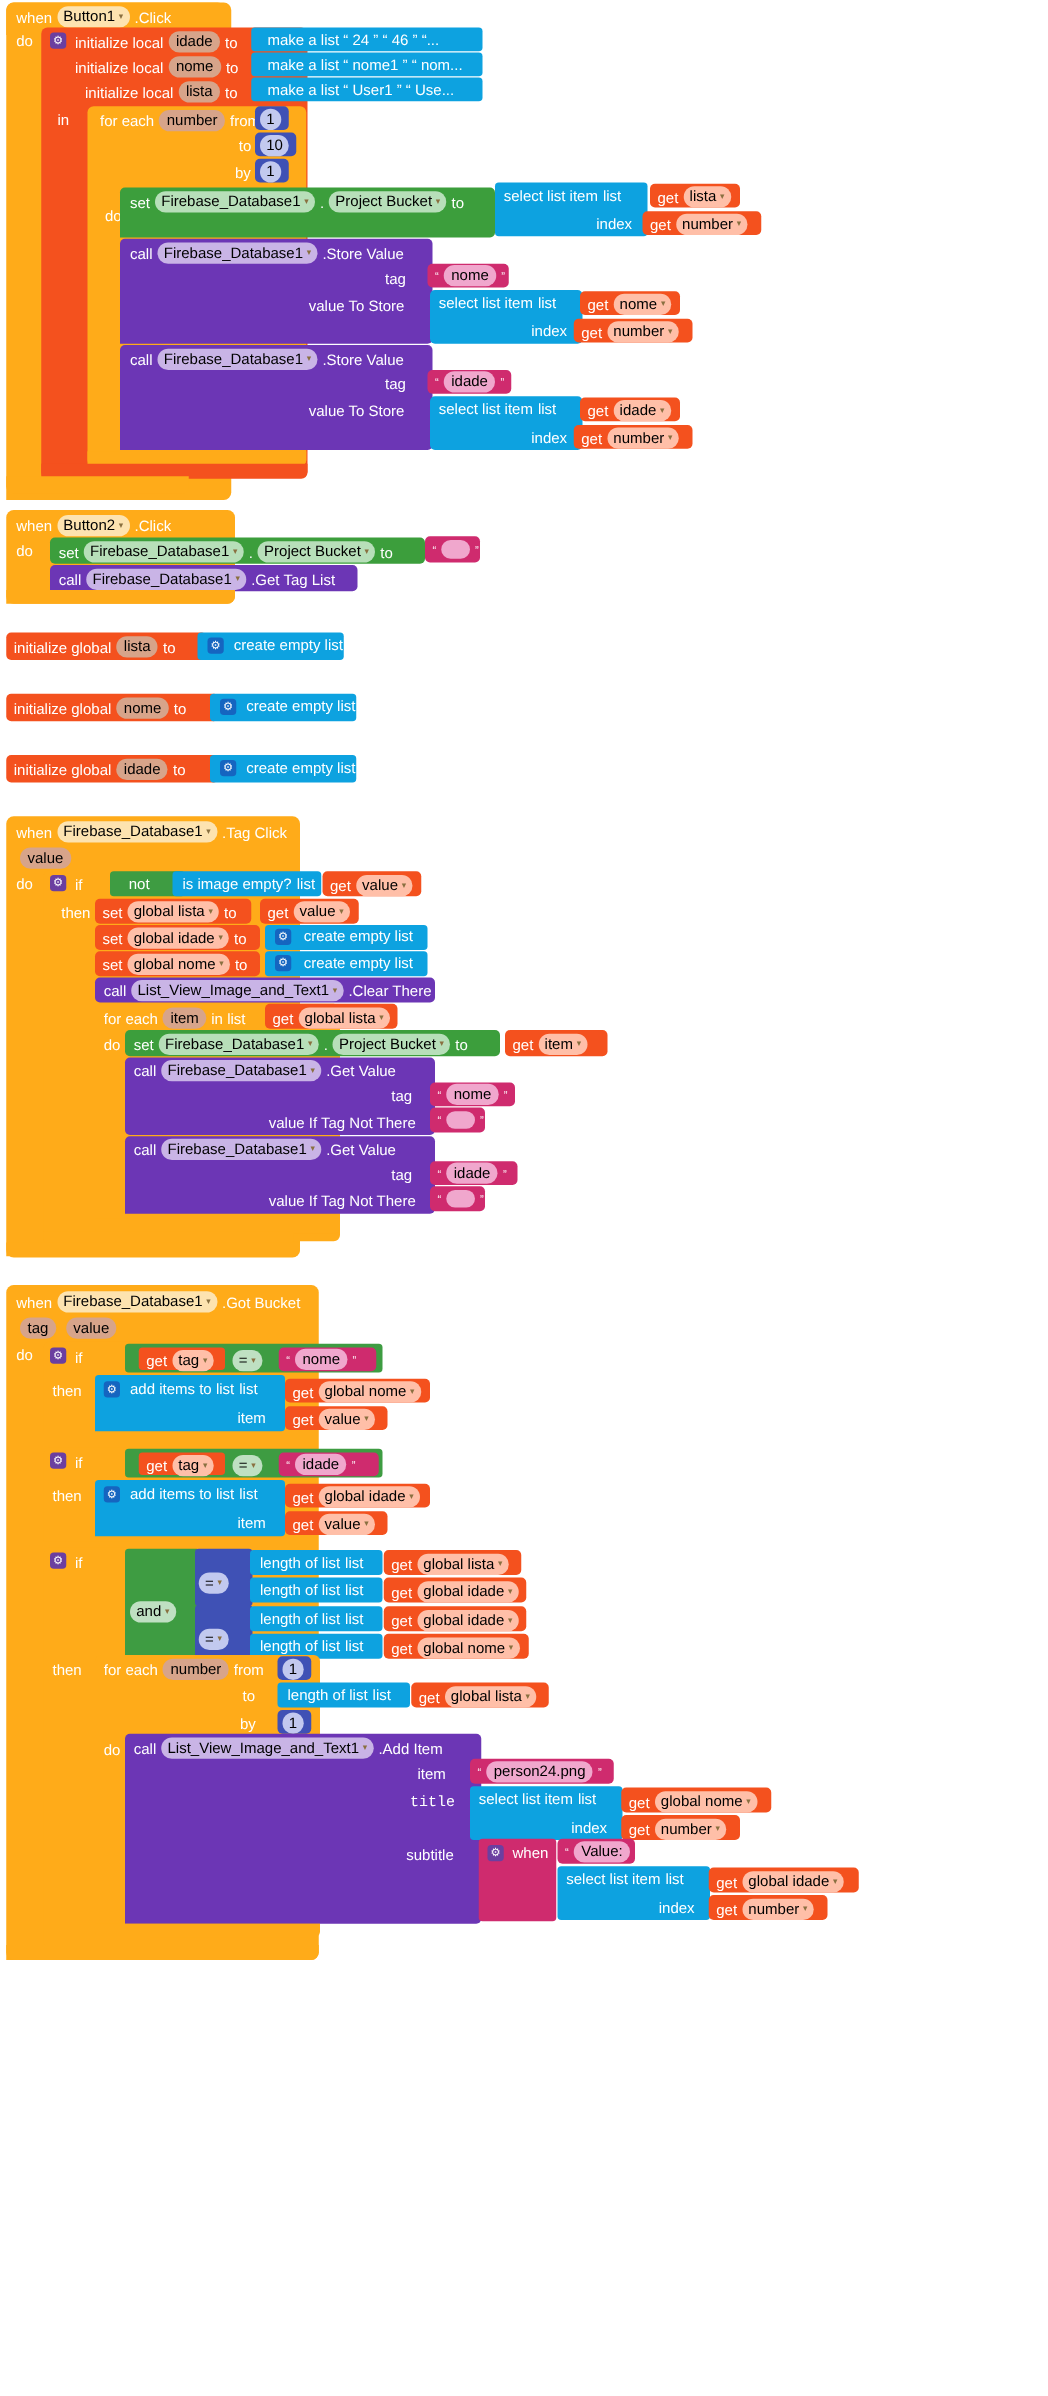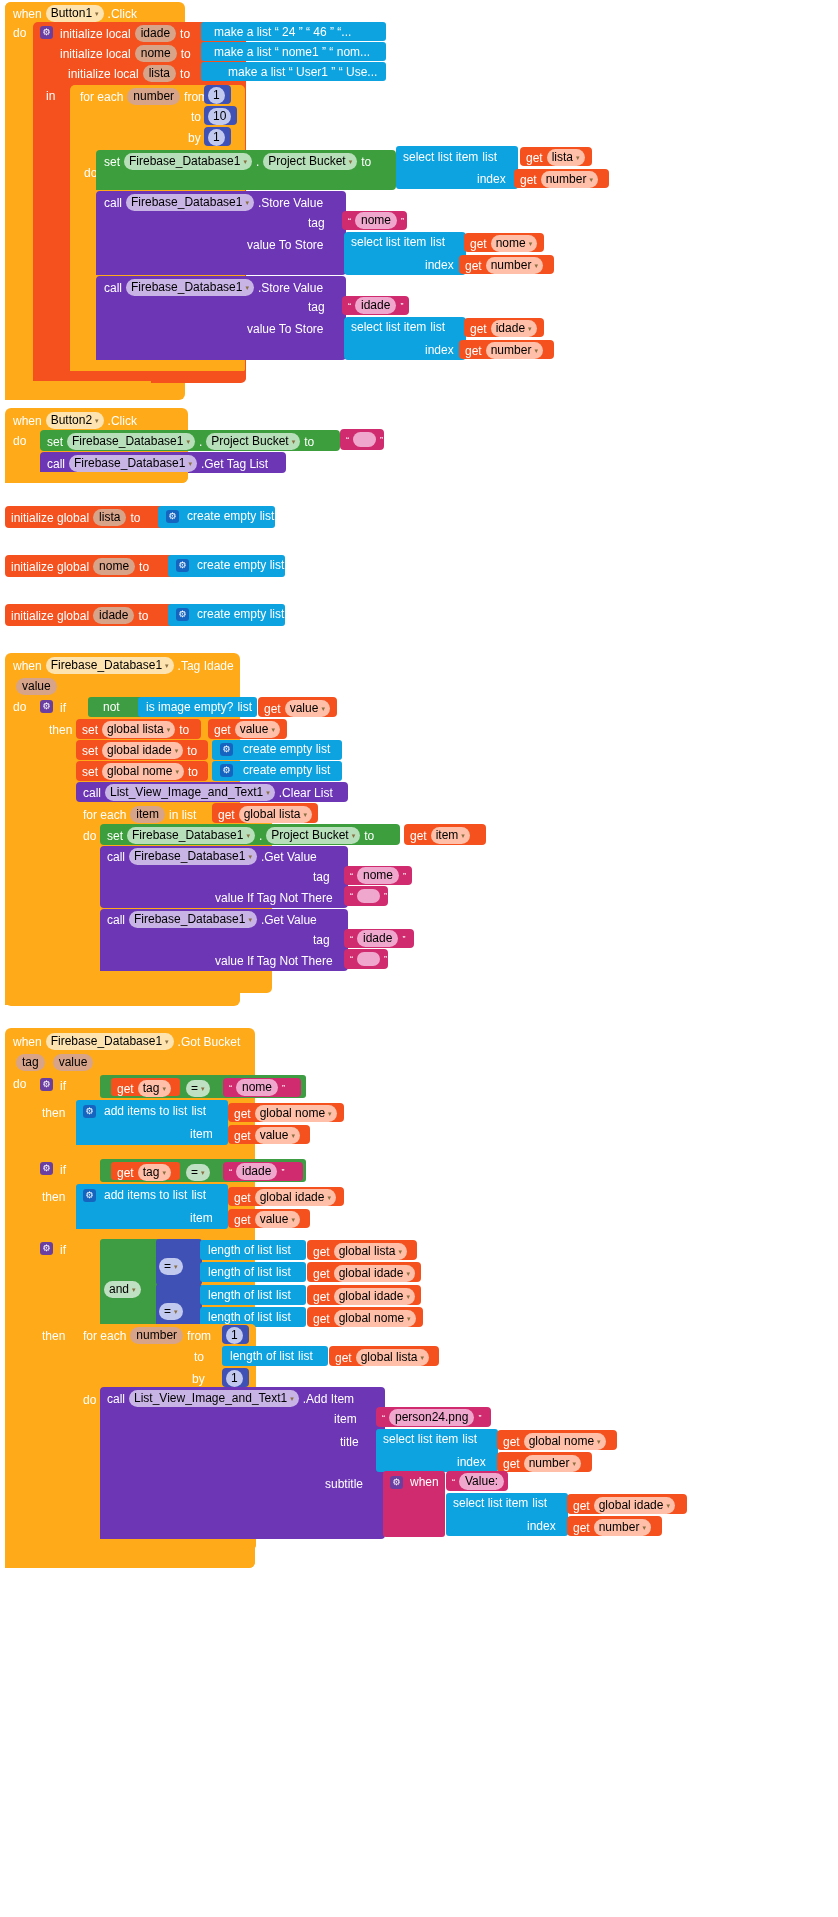--- a/index.html
+++ b/index.html
@@ -89,21 +89,21 @@
   </div>
   <div class="blk c-list" style="left:201px;top:42px;width:185px;height:19px;border-radius:3px;"></div>
   <div class="lbl" style="position:absolute;left:214px;top:45px;">make a list “ nome1 ” “ nom...</div>
 
   <div class="row" style="position:absolute;left:68px;top:65px;">
     <span class="lbl">initialize local</span>
     <span class="fld brown nocar">lista</span>
     <span class="lbl">to</span>
   </div>
   <div class="blk c-list" style="left:201px;top:62px;width:185px;height:19px;border-radius:3px;"></div>
-  <div class="lbl" style="position:absolute;left:228px;top:65px;">make a list “ User1 ” “ Use...</div>
+  <div class="lbl" style="position:absolute;left:214px;top:65px;">make a list “ User1 ” “ Use...</div>
 
   <div class="lbl" style="position:absolute;left:46px;top:89px;">in</div>
 
   <div class="blk c-ctrl" style="left:70px;top:85px;width:175px;height:288px;border-radius:5px 5px 5px 0;"></div>
   <div class="row" style="position:absolute;left:80px;top:88px;">
     <span class="lbl">for each</span>
     <span class="fld brown nocar">number</span>
     <span class="lbl">from</span>
   </div>
   <div class="blk c-math" style="left:204px;top:85px;width:27px;height:19px;"></div>
@@ -325,21 +325,21 @@
     <span class="lbl" style="margin-left:4px;">create empty list</span>
   </div>
 
   <div class="blk c-event" style="left:5px;top:653px;width:235px;height:352px;border-radius:6px 6px 6px 0;"></div>
   <div class="row" style="position:absolute;left:13px;top:657px;">
     <span class="lbl">when</span>
     <span class="fld">
         <span>Firebase_Database1</span>
         <span class="car">▾</span>
       </span>
-    <span class="lbl">.Tag Idade</span>
+    <span class="lbl">.Tag Click</span>
   </div>
   <div class="fld brown nocar" style="position:absolute;left:16px;top:678px;">value</div>
   <div class="lbl" style="position:absolute;left:13px;top:700px;">do</div>
 
   <div class="blk c-ctrl" style="left:35px;top:696px;width:200px;height:300px;border-radius:5px 5px 5px 0;"></div>
   <div class="gear purple" style="position:absolute;left:40px;top:700px;">
       <span>⚙</span>
     </div>
   <div class="lbl" style="position:absolute;left:60px;top:701px;">if</div>
 
@@ -413,21 +413,21 @@
     <span class="lbl" style="margin-left:6px;">create empty list</span>
   </div>
 
   <div class="blk c-call" style="left:76px;top:782px;width:272px;height:20px;border-radius:4px;"></div>
   <div class="row" style="position:absolute;left:83px;top:784px;">
     <span class="lbl">call</span>
     <span class="fld purple">
         <span>List_View_Image_and_Text1</span>
         <span class="car">▾</span>
       </span>
-    <span class="lbl">.Clear List</span>
+    <span class="lbl">.Clear There</span>
   </div>
 
   <div class="blk c-ctrl" style="left:76px;top:803px;width:196px;height:190px;border-radius:5px 5px 5px 0;"></div>
   <div class="row" style="position:absolute;left:83px;top:806px;">
     <span class="lbl">for each</span>
     <span class="fld brown nocar">item</span>
     <span class="lbl">in list</span>
   </div>
   <div class="blk c-var" style="left:212px;top:803px;width:106px;height:20px;"></div>
   <div class="row" style="position:absolute;left:218px;top:806px;">
@@ -752,21 +752,21 @@
   </div>
 
   <div class="lbl" style="position:absolute;left:334px;top:1412px;">item</div>
   <div class="blk c-text" style="left:376px;top:1407px;width:115px;height:20px;"></div>
   <div class="row" style="position:absolute;left:382px;top:1409px;">
     <span class="lbl" style="font-size:9px;">“</span>
     <span class="fld pinkf nocar">person24.png</span>
     <span class="lbl" style="font-size:9px;">”</span>
   </div>
 
-  <div class="lbl" style="position:absolute;left:340px;top:1435px;">title</div>
+  <div class="lbl" style="position:absolute;left:328px;top:1435px;font-family:Liberation Mono, monospace;">title</div>
   <div class="blk c-list" style="left:376px;top:1429px;width:122px;height:43px;border-radius:3px;"></div>
   <div class="row" style="position:absolute;left:383px;top:1432px;">
     <span class="lbl">select list item</span>
     <span class="lbl">list</span>
   </div>
   <div class="lbl" style="position:absolute;left:457px;top:1455px;">index</div>
   <div class="blk c-var" style="left:497px;top:1430px;width:120px;height:20px;"></div>
   <div class="row" style="position:absolute;left:503px;top:1433px;">
     <span class="lbl">get</span>
     <span class="fld salmon">

